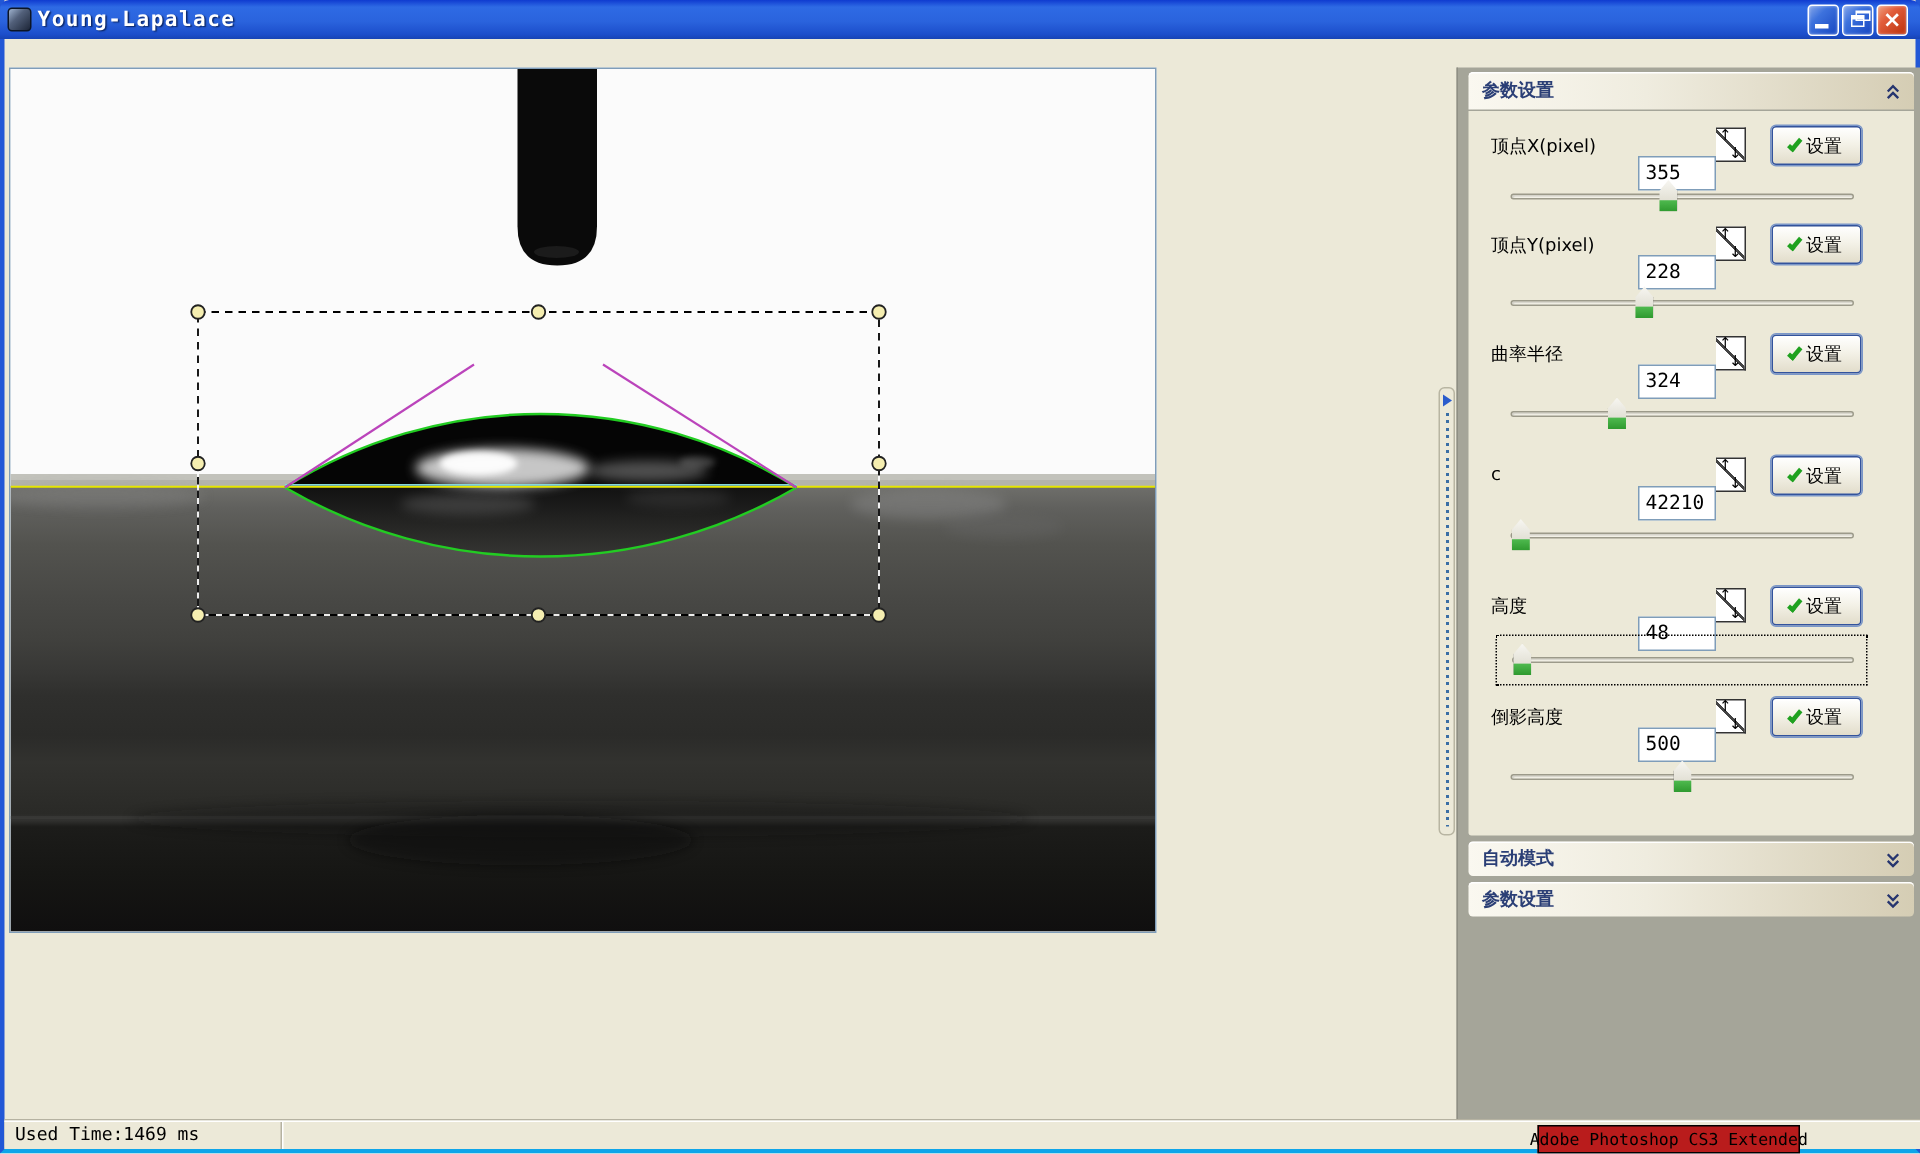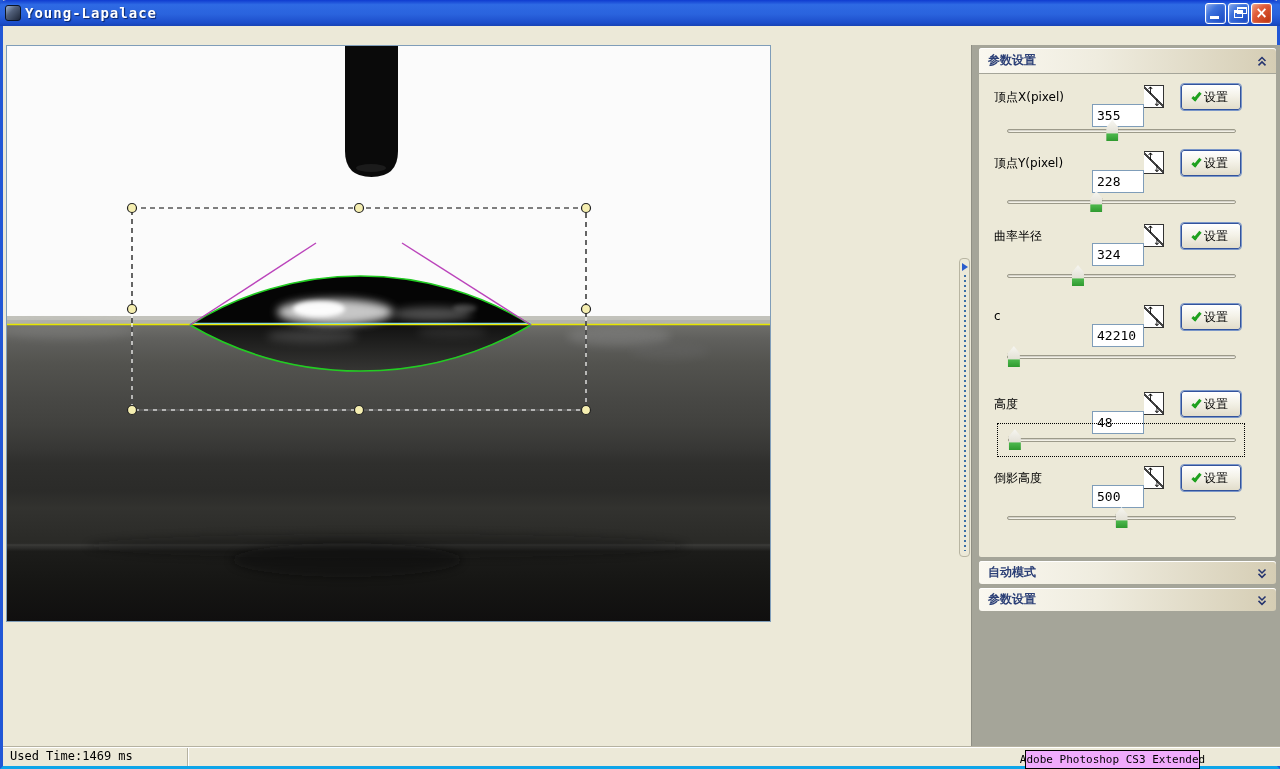--- a/index.html
+++ b/index.html
@@ -97,21 +97,21 @@
 
   
   .statusbar { position:absolute; left:0; bottom:0; width:1280px; height:19px; background:#ece9d8;
     border-top:1px solid #fff; box-shadow:0 -1px 0 #b5b2a1; display:flex;
     font-family:"DejaVu Sans Mono", monospace; font-size:12px; color:#000; }
   .status-panel { height:100%; padding:1px 0 0 7px; white-space:pre;
     border-right:1px solid #b5b2a1; box-shadow:1px 0 0 #fff; }
 
   
   .tooltip { position:absolute; left:1022px; top:750px; width:175px; height:19px; z-index:50;
-    background:#f0abfc; border:1px solid #000; display:flex; align-items:center; justify-content:center;
+    background:#b91c1c; border:1px solid #000; display:flex; align-items:center; justify-content:center;
     font-family:"DejaVu Sans Mono", monospace; font-size:11px; white-space:pre; }
 
   
   .arc-green { stroke:var(--accent-green,#22cc22); fill:none; stroke-width:1.6; }
   .tangent { stroke:var(--tangent-magenta,#bb44bb); fill:none; stroke-width:1.4; }
   .baseline-y { stroke:var(--baseline-yellow,#e6e600); stroke-width:1.4; }
   .baseline-c { stroke:var(--baseline-cyan,#86d8d8); stroke-width:1.2; }
   .sel-white { stroke:#fff; stroke-width:1.2; fill:none; }
   .sel-black { stroke:#000; stroke-width:1.2; fill:none; stroke-dasharray:5 4; }
   .handle { fill:var(--handle-fill,#f5eeb0); stroke:#222; stroke-width:1.2; }

